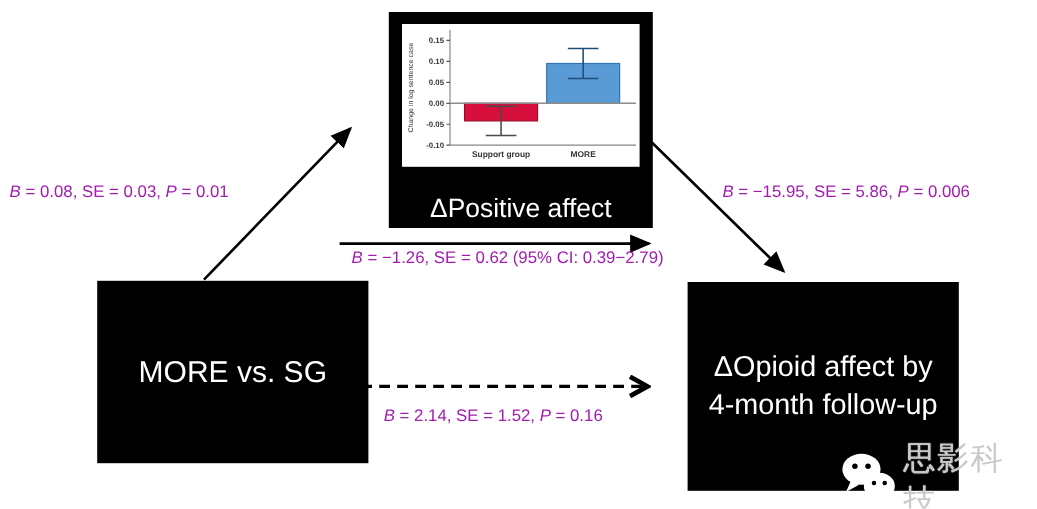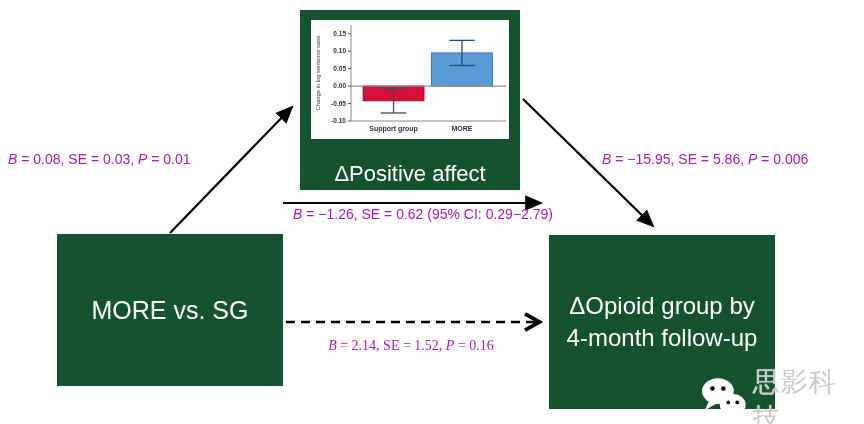--- a/index.html
+++ b/index.html
@@ -1,44 +1,45 @@
 <!DOCTYPE html>
 <html><head>
 <meta charset="utf-8">
 <style>
   html,body{margin:0;padding:0;background:#ffffff;}
   #canvas{
     position:relative;width:864px;height:424px;background:#ffffff;
     font-family:"Liberation Sans", sans-serif;overflow:hidden;
   }
   .box{
-    position:absolute;background:#14532d;color:#ffffff;
+    position:absolute;background:#000000;color:#ffffff;
     display:flex;flex-direction:column;align-items:center;justify-content:center;
     text-align:center;
+    margin-left:24px;
   }
   #treatment-box{left:57px;top:234px;width:226px;height:152px;font-size:25px;}
   #mediator-box{left:300px;top:10px;width:220px;height:180px;justify-content:flex-start;}
   #outcome-box{left:549px;top:235px;width:226px;height:174px;font-size:24px;line-height:1.32;}
   #chart-panel{
     position:absolute;left:11px;top:10px;width:198px;height:119px;
     background:#ffffff;
   }
   #mediator-title{
     position:absolute;left:0;bottom:3px;width:100%;
     font-size:22px;line-height:1.18;color:#ffffff;text-align:center;
   }
   .overlay{position:absolute;left:0;top:0;pointer-events:none;}
   .stat{
     position:absolute;font-size:14px;color:#a21caf;white-space:nowrap;
   }
   .stat i{font-style:italic;}
   #path-a-label{left:8px;top:151px;}
   #path-b-label{left:602px;top:151px;}
   #indirect-label{left:230px;top:206px;width:386px;text-align:center;}
-  #direct-label{left:280px;top:338px;width:262px;text-align:center;font-family:Liberation Serif, serif;}
+  #direct-label{left:280px;top:338px;width:262px;text-align:center;}
   #watermark{
     position:absolute;left:700px;top:364px;display:flex;align-items:center;
   }
   #watermark-text{
     font-size:27px;color:#c9c9c9;letter-spacing:1px;margin-left:5px;
     text-shadow:0 0 1px #ffffff;
   }
 </style>
 </head>
 <body>
@@ -94,34 +95,34 @@
           <text x="150.95999999999998" y="111" text-anchor="middle" font-size="7" font-weight="bold" fill="#333333">MORE</text>
           <text x="9" y="53" text-anchor="middle" font-size="5.8" fill="#333333" transform="rotate(-90 9 53)">Change in log sentence case</text>
         </svg>
     </div>
     <div id="mediator-title">
       <div>ΔPositive affect</div>
     </div>
   </div>
 
   <div class="box" id="outcome-box">
-    <div>ΔOpioid group by</div>
+    <div>ΔOpioid affect by</div>
     <div>4-month follow-up</div>
   </div>
 
   <div class="stat" id="path-a-label">
     <i>B</i><span> = 0.08, SE = 0.03, </span><i>P</i><span> = 0.01</span>
   </div>
 
   <div class="stat" id="path-b-label">
     <i>B</i><span> = −15.95, SE = 5.86, </span><i>P</i><span> = 0.006</span>
   </div>
 
   <div class="stat" id="indirect-label">
-    <i>B</i><span> = −1.26, SE = 0.62 (95% CI: 0.29−2.79)</span>
+    <i>B</i><span> = −1.26, SE = 0.62 (95% CI: 0.39−2.79)</span>
   </div>
 
   <div class="stat" id="direct-label">
     <i>B</i><span> = 2.14, SE = 1.52, </span><i>P</i><span> = 0.16</span>
   </div>
 
   <div id="watermark">
     <svg width="48" height="48" viewBox="0 0 48 48">
       <ellipse cx="18" cy="15" rx="16" ry="13" fill="#ffffff"></ellipse>
       <path d="M9,25 L5,34 L16,28 z" fill="#ffffff"></path>

